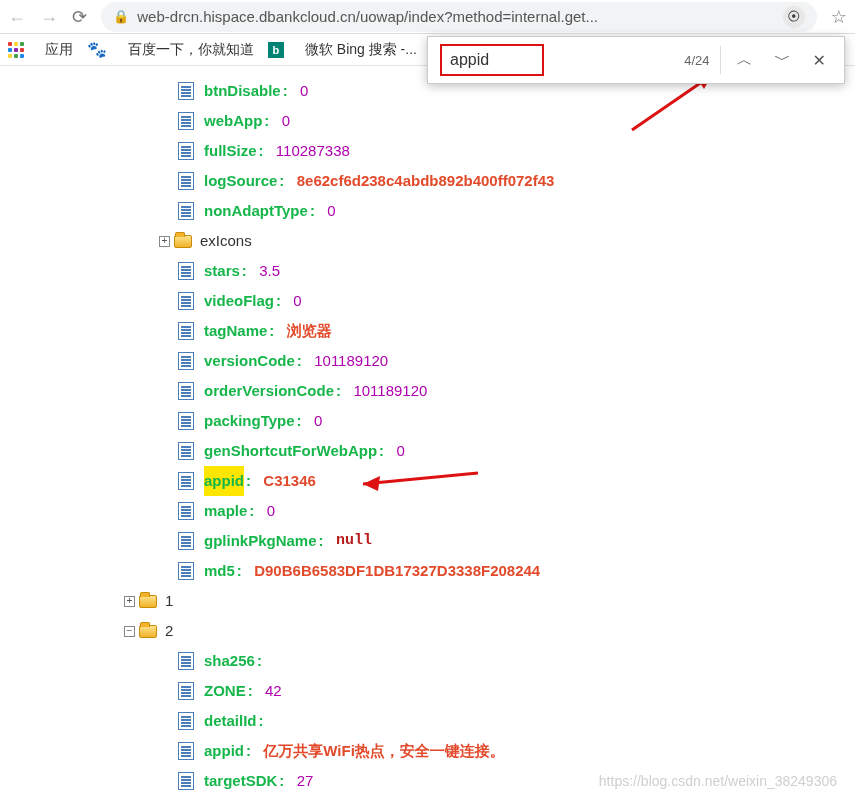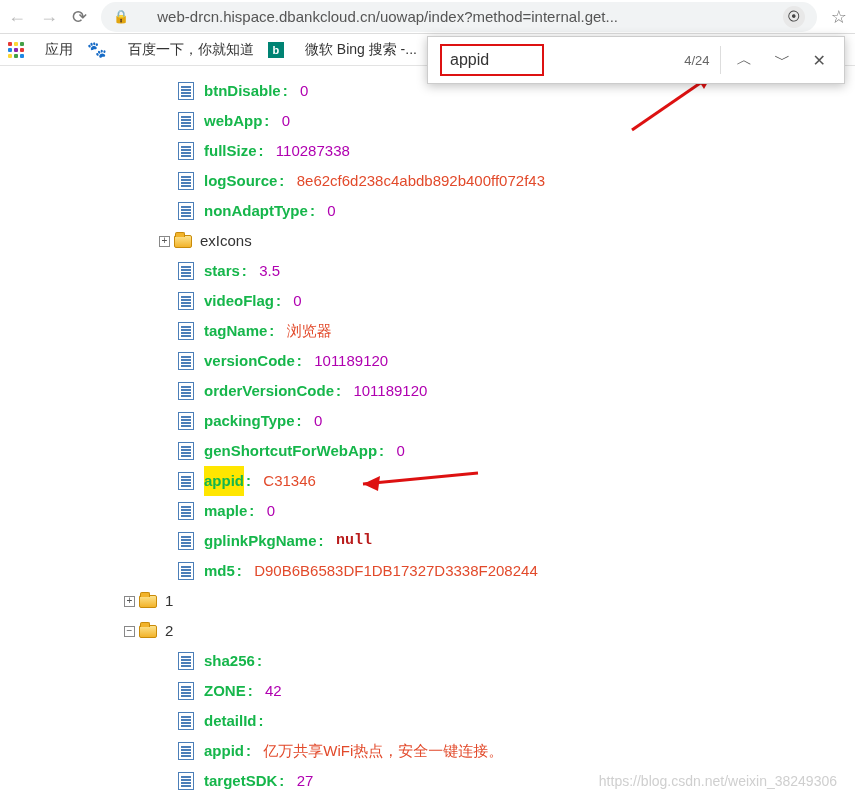--- a/index.html
+++ b/index.html
@@ -25,21 +25,21 @@
     border-bottom: 1px solid #ddd;
   }
   .addr .nav-icon { color:#777; font-size:18px; cursor:pointer; }
   .addr .nav-icon.disabled { color:#bbb; }
   .url-wrap {
     flex:1; display:flex; align-items:center;
     background:#f1f3f4; border-radius:16px;
     padding:4px 12px; gap:8px;
     font-size:15px; color:#555;
   }
-  .url-text { white-space:nowrap; overflow:hidden; text-overflow:ellipsis; flex:1;margin-left:20px; }
+  .url-text { white-space:nowrap; overflow:hidden; text-overflow:ellipsis; flex:1; }
   .circ {
     display:inline-flex; align-items:center; justify-content:center;
     width:22px; height:22px; border-radius:50%; background:#e8e8e8;
     font-size:13px; color:#444;
   }
   .star { color:#777; font-size:18px; }
 
   
   .bmark {
     height: 32px;
@@ -129,21 +129,21 @@
     margin-right:10px; position:relative;
   }
   .doc::before {
     content:""; position:absolute; left:2px; top:3px; right:2px;
     height:2px; background:#4b7eb8;
     box-shadow:0 3px 0 #4b7eb8, 0 6px 0 #4b7eb8, 0 9px 0 #4b7eb8;
   }
   .key { color:#16b64b; font-weight:bold; }
   .colon { color:#16b64b; font-weight:bold; margin:0 4px 0 2px; }
   .val-num { color:#b000b0; }
-  .val-str { color:#e24a2b; }
+  .val-str { color:#e24a2b;font-weight:bold; }
   .val-null { color:#b91c1c; font-weight:bold;font-family:Liberation Mono, monospace; }
   .hl { background:#ffe600; }
 
   
   .arrow1, .arrow2 { position:absolute; pointer-events:none; }
 
   
   .wm {
     position:absolute; right:18px; bottom:10px;
     color:#cfcfcf; font-size:14px;

